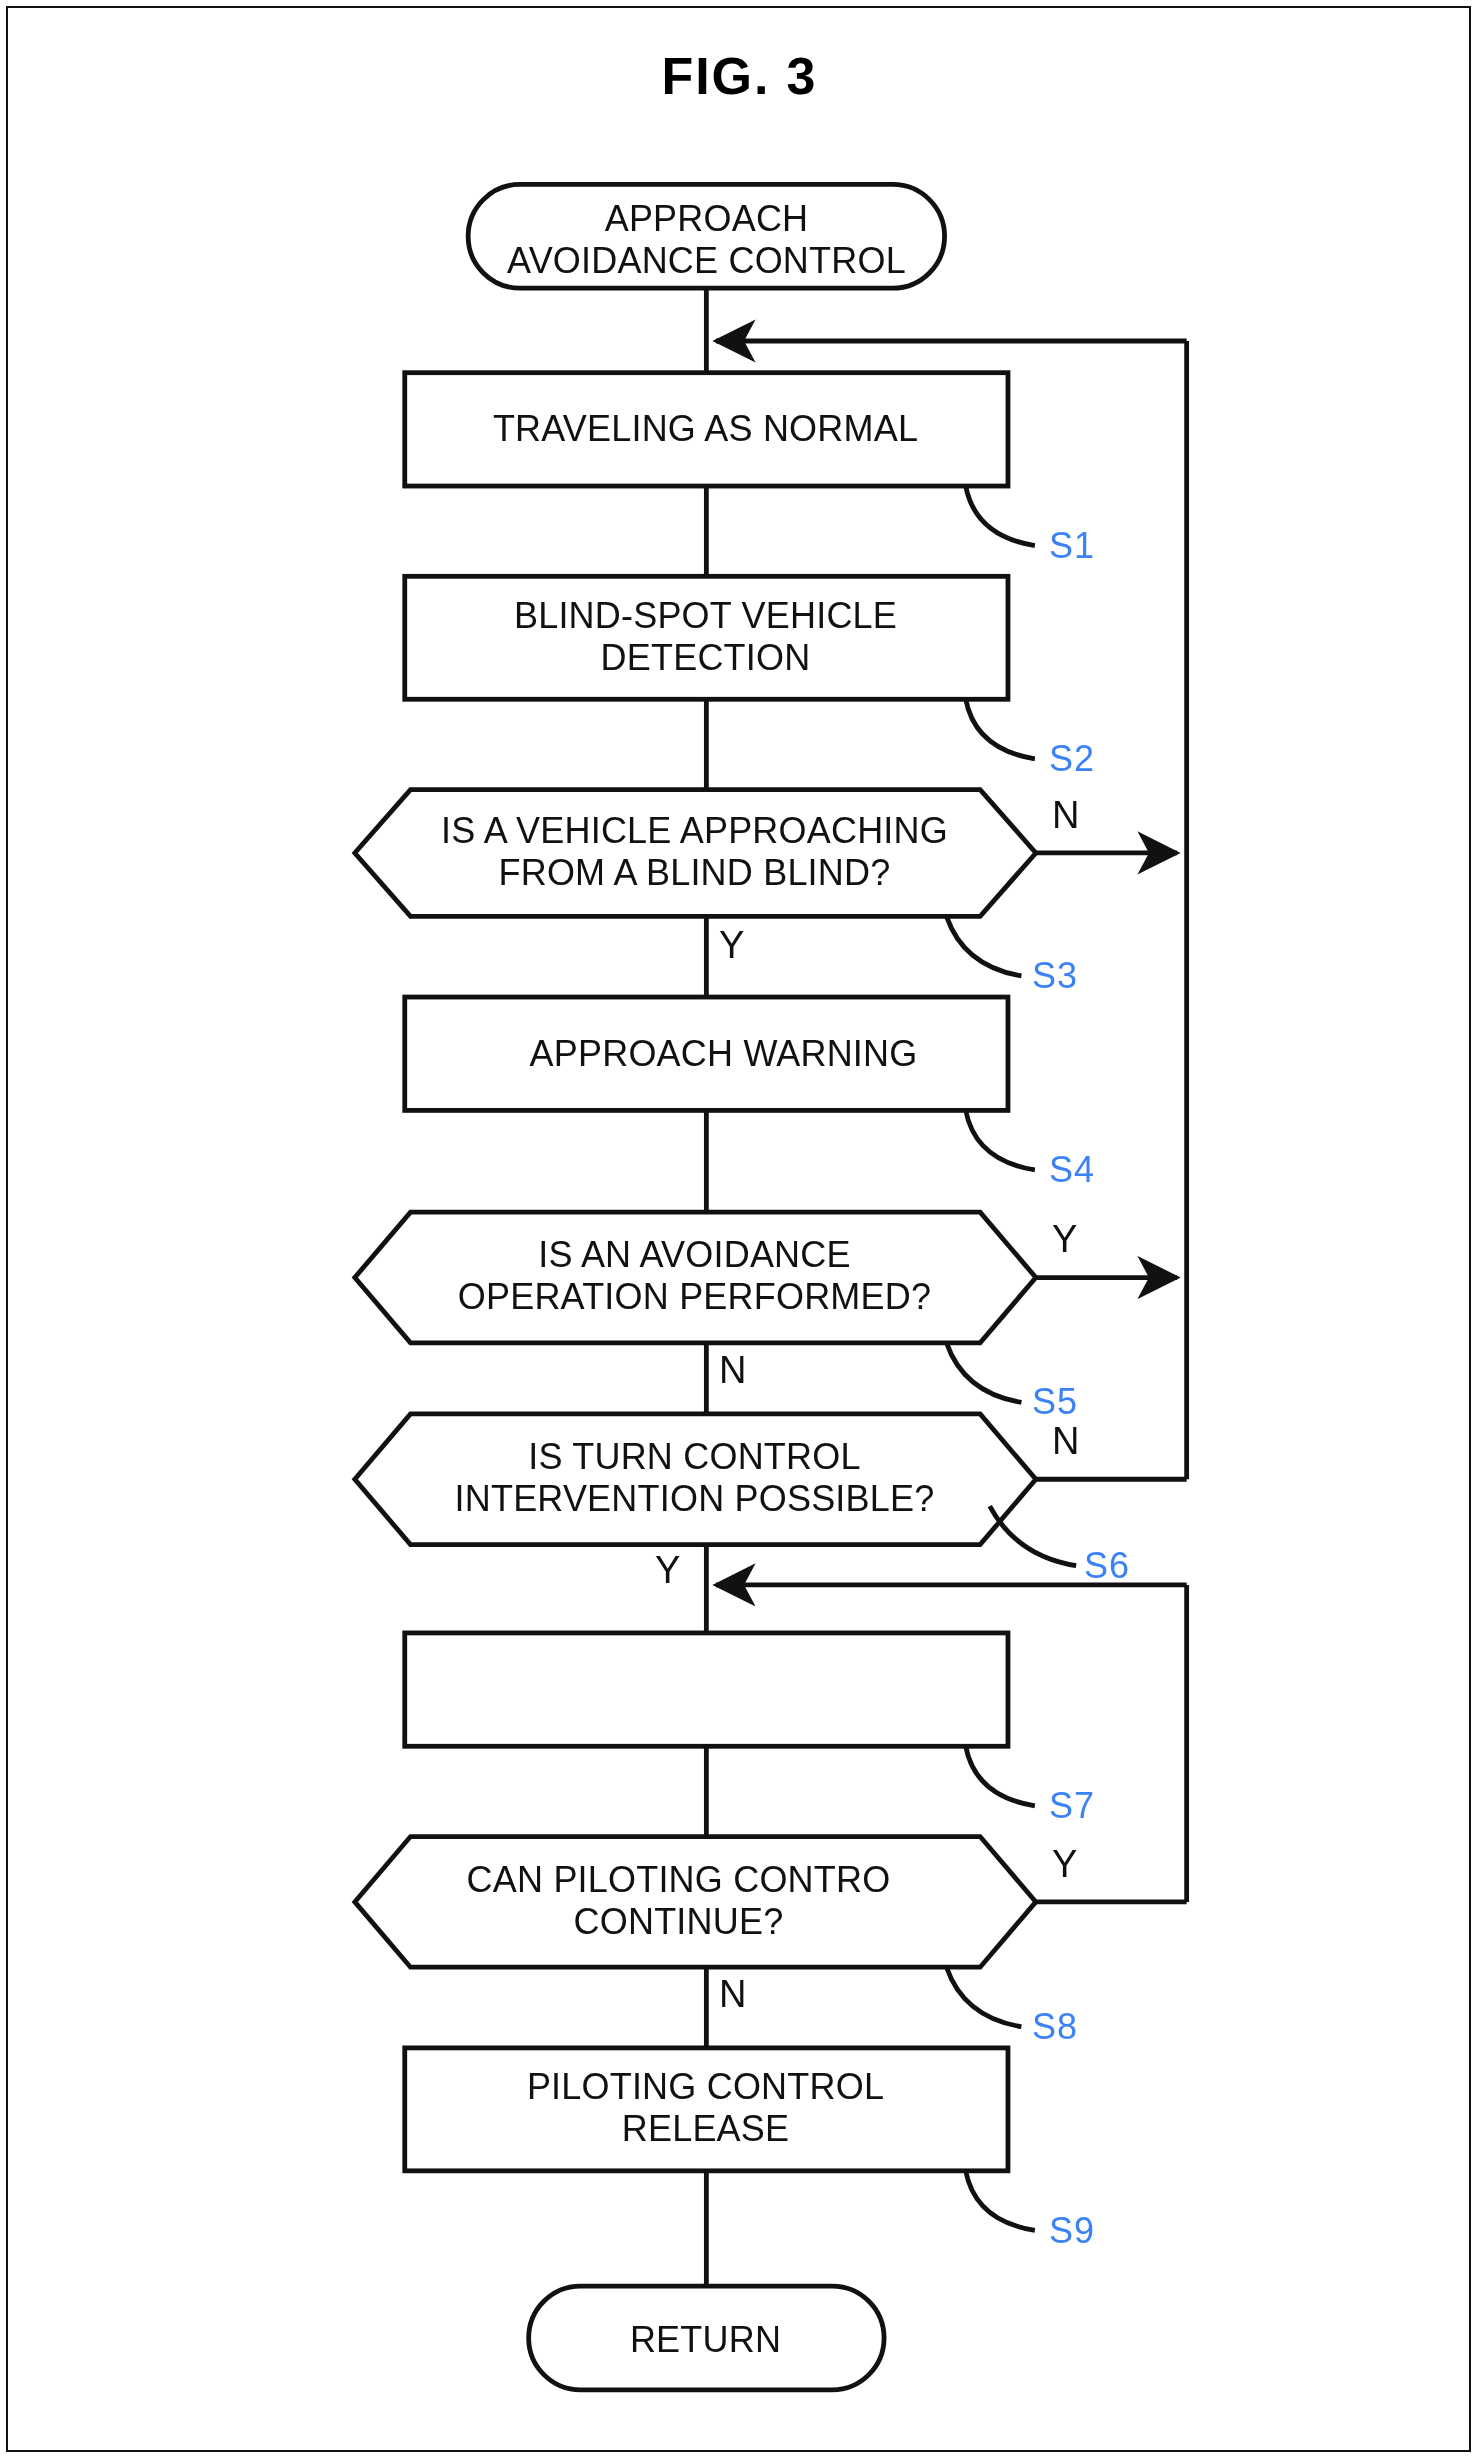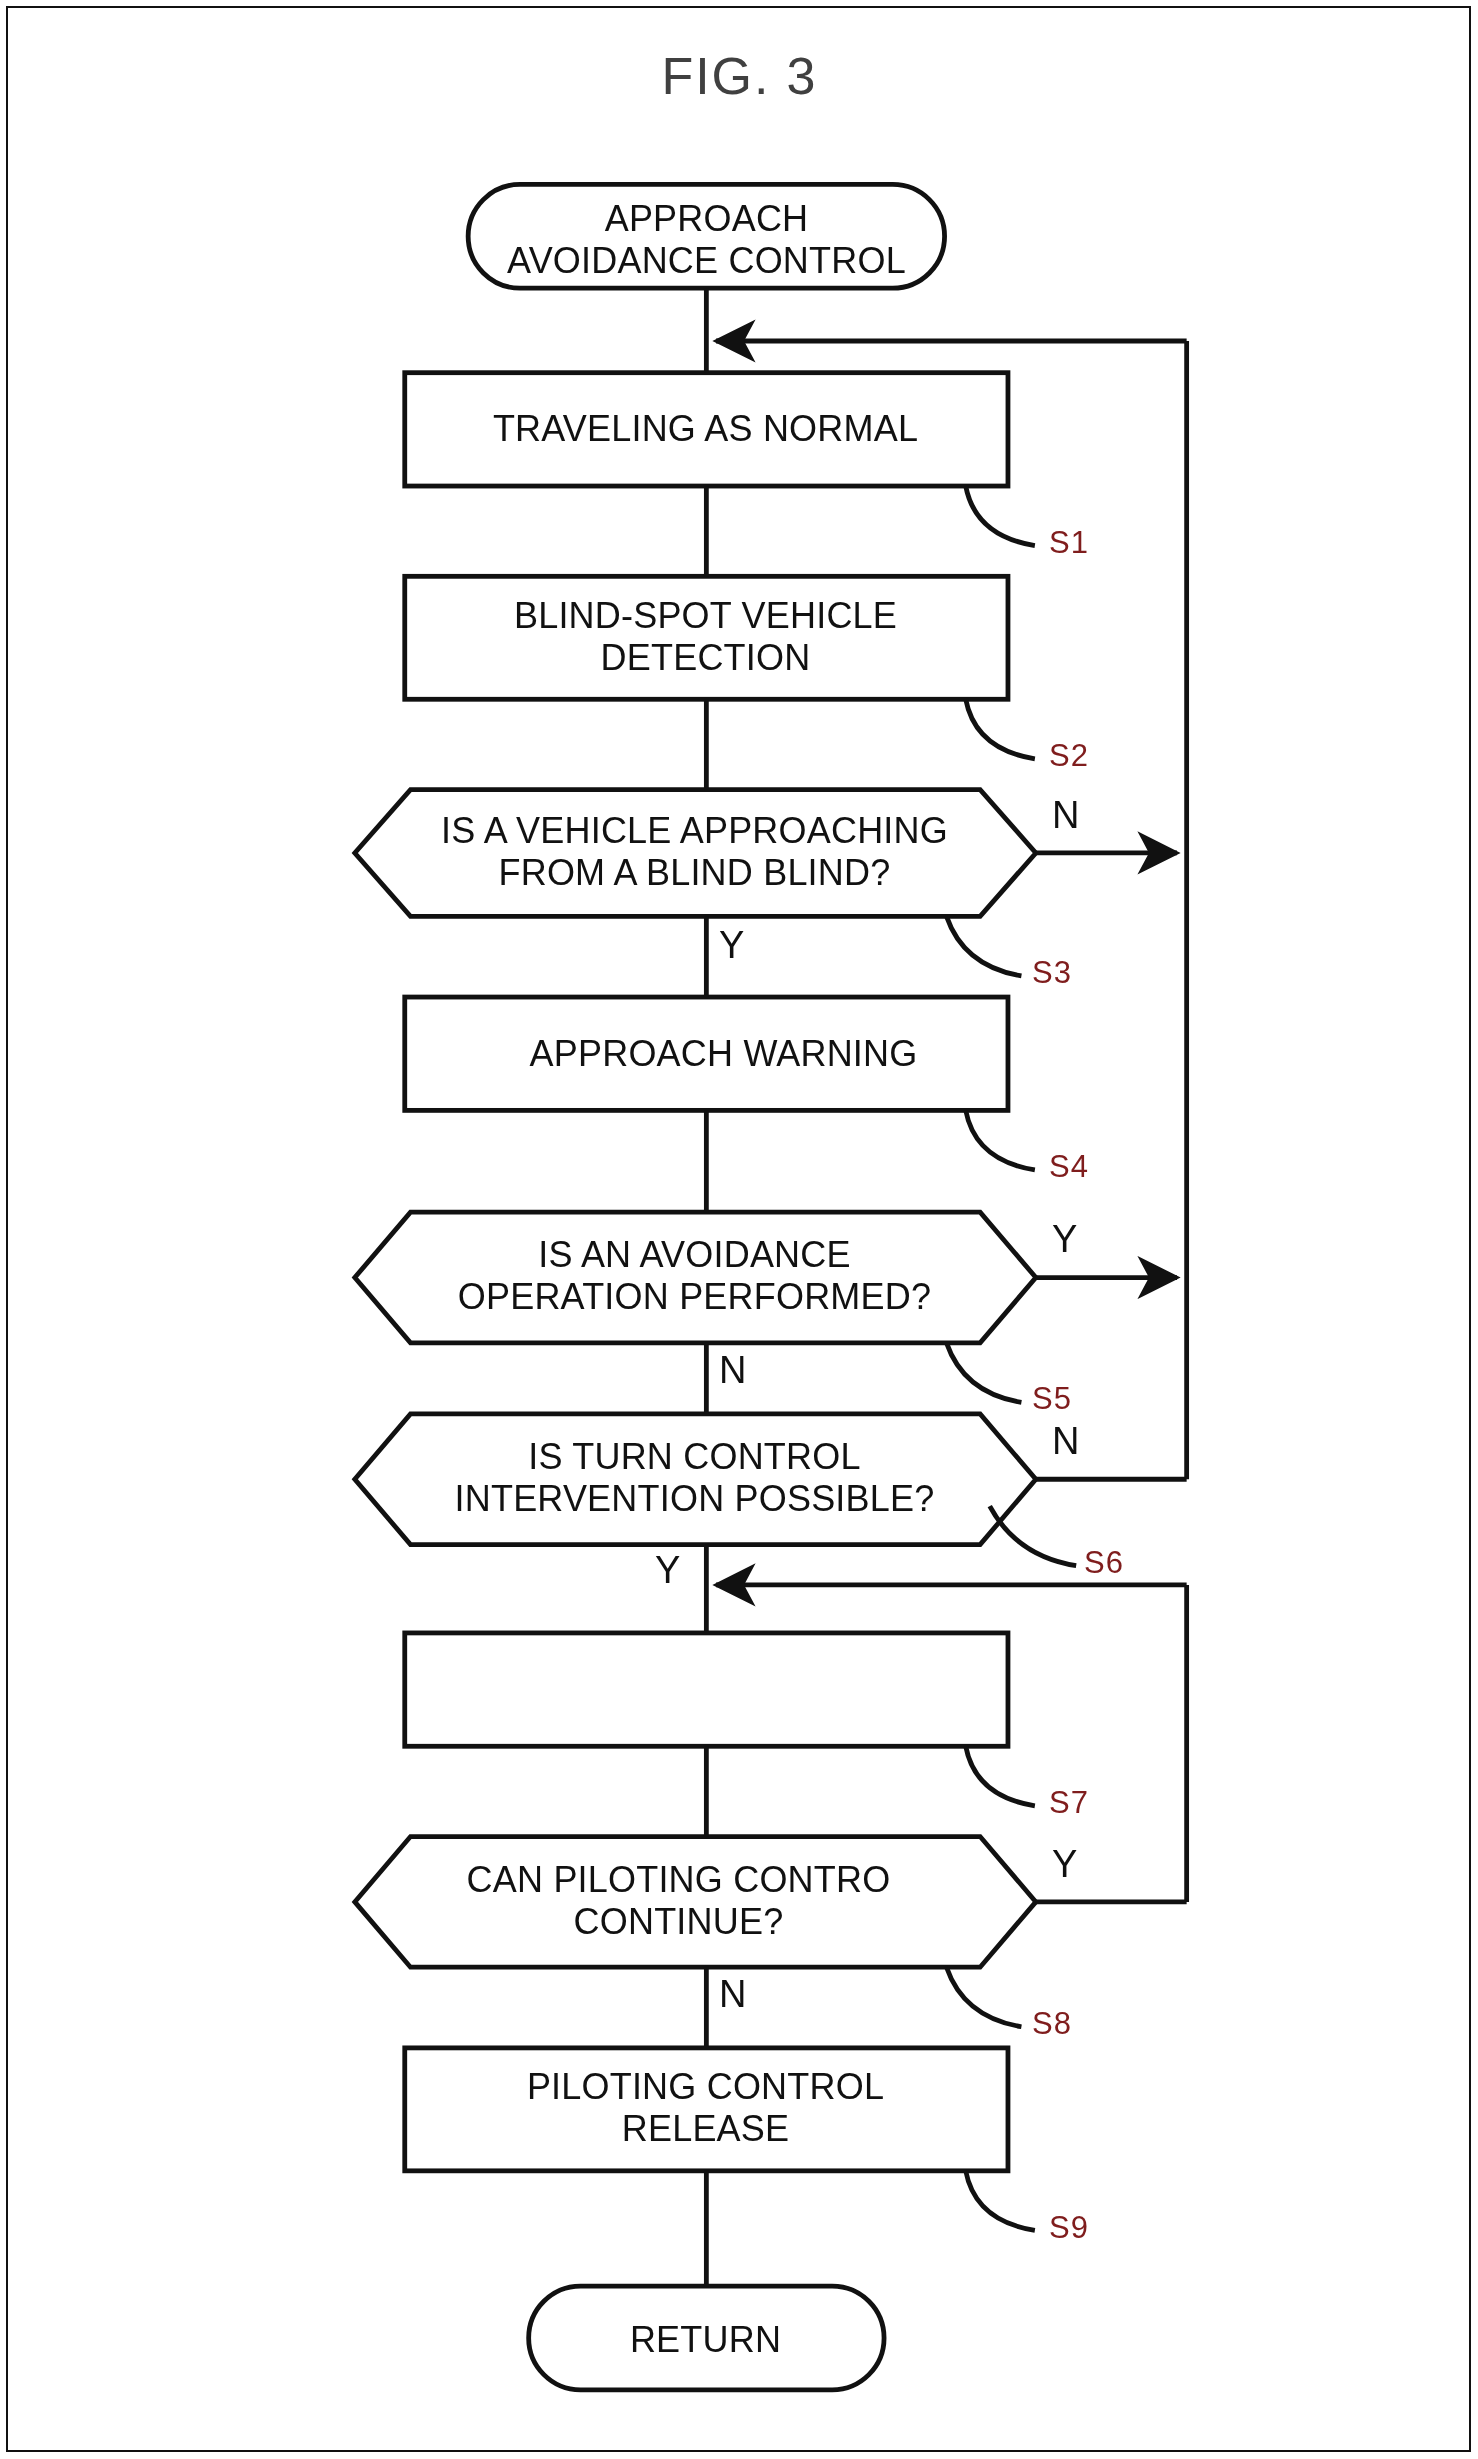--- a/index.html
+++ b/index.html
@@ -23,43 +23,43 @@
     box-sizing:border-box;
     pointer-events:none;
   }
   .fig-title{
     position:absolute;
     left:0; top:46px;
     width:1479px;
     text-align:center;
     font-size:52px;
     letter-spacing:1.9px;
-    color:#404040;
-    font-weight:400;
+    color:#000000;
+    font-weight:700;
   }
   #flow{
     position:absolute;
     left:0; top:0;
     width:1479px;
     height:2459px;
   }
   .node-text{
     position:absolute;
     text-align:center;
     color:#111111;
     line-height:1.18;
     font-size:36px;
     letter-spacing:0.2px;
     white-space:pre-line;
     pointer-events:none;
   }
   .step-label{
     position:absolute;
-    color:#7f1d1d;
-    font-size:31px;
+    color:#3b82f6;
+    font-size:36px;
     letter-spacing:1px;
   }
   .branch-label{
     position:absolute;
     color:#111111;
     font-size:38px;
     letter-spacing:1px;
   }
 </style>
 </head>

